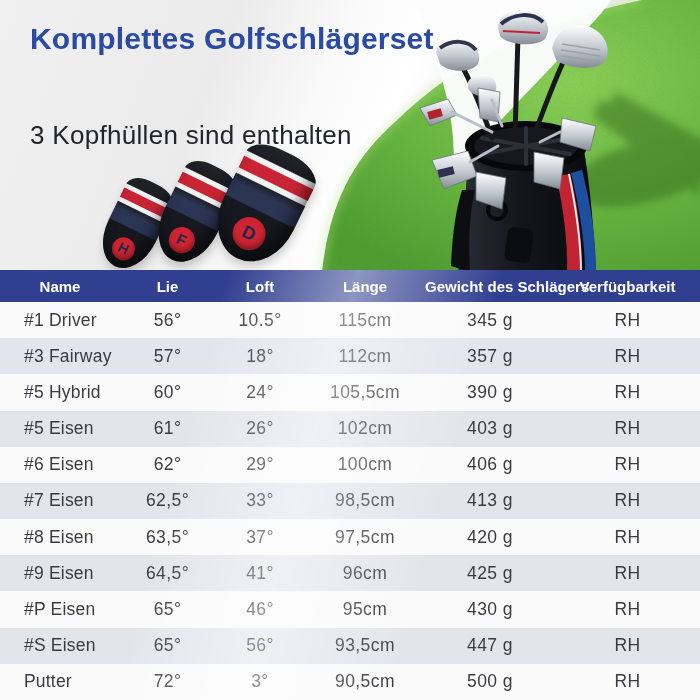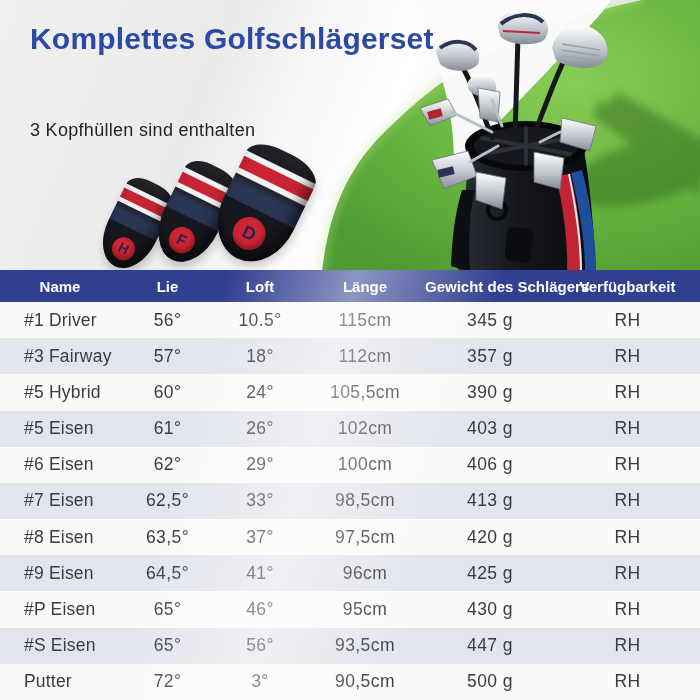--- a/index.html
+++ b/index.html
@@ -14,21 +14,21 @@
     text-align:center;
   }
   .photo-svg{position:absolute; left:0; top:0; z-index:1;}
   .title{
     position:absolute; left:30px; top:22px; z-index:3;
     font-size:30px; font-weight:800; color:#2b4aa3; letter-spacing:.2px; white-space:nowrap;
   }
   .title.line2{top:74px;}
   .subtitle{
     position:absolute; left:30px; top:120px; z-index:3;
-    font-size:18px; font-weight:400; color:#232428; letter-spacing:.3px; white-space:nowrap;
+    font-size:26px; font-weight:400; color:#232428; letter-spacing:.3px; white-space:nowrap;
   }
   
   .covers{position:absolute; left:95px; top:146px; width:250px; height:126px; z-index:2;}
   .cover{
     position:absolute; transform:rotate(26deg); transform-origin:50% 60%;
     border-radius:40% 46% 52% 52% / 15% 17% 44% 44%;
     background:linear-gradient(180deg,
       #23252b 0%, #1b1d23 13%,
       #f2f3f5 14%, #f2f3f5 18%,
       #c82433 19%, #c82433 29%,

